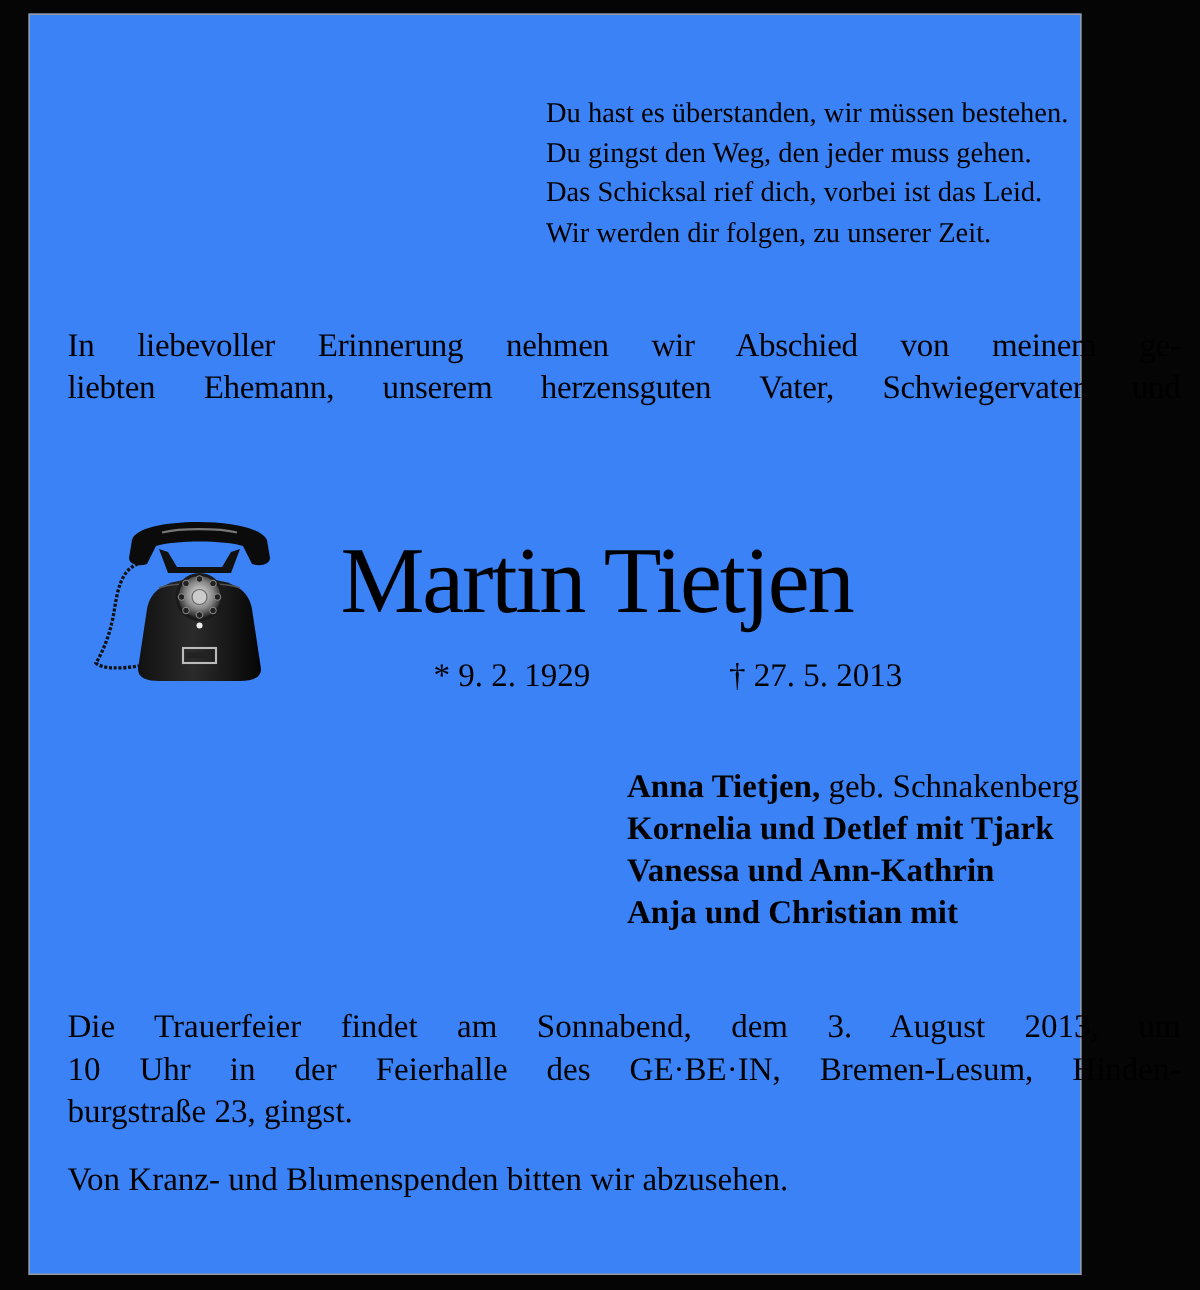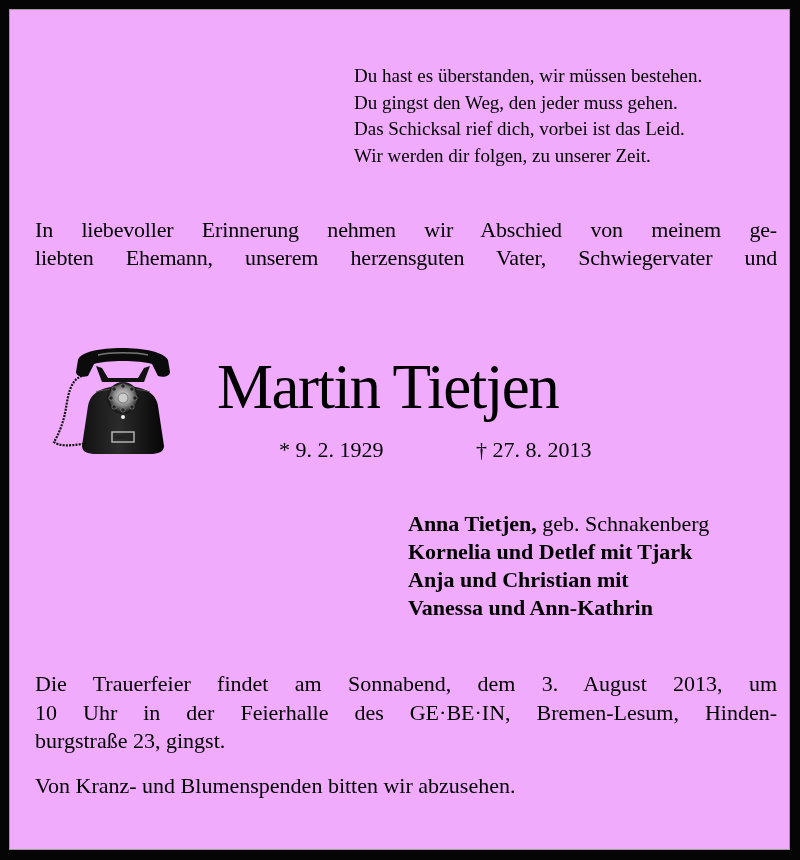--- a/index.html
+++ b/index.html
@@ -6,23 +6,23 @@
   body {
     width: 800px; height: 860px;
     background: #050505;
     position: relative;
     overflow: hidden;
     font-family: "Liberation Serif", "DejaVu Serif", serif;
     color: #000;
   }
   .page {
     position: absolute;
-    left: 9px; top: 9px;
-    width: 781px; height: 841px;
-    background: #f0abfc;
+    left: 19px; top: 9px;
+    width: 702px; height: 841px;
+    background: #3b82f6;
     border-left: 1px solid #9a9a9a;
     border-top: 1px solid #9a9a9a;
     border-right: 1px solid #9a9a9a;
     border-bottom: 1px solid #9a9a9a;
     box-sizing: border-box;
   }
   .poem {
     position: absolute;
     left: 344px; top: 53px;
     font-size: 19px;
@@ -145,27 +145,27 @@
 
       <circle cx="83" cy="71" r="2" fill="#eee"></circle>
 
       <rect x="72" y="86" width="22" height="10" fill="none" stroke="#bbb" stroke-width="1.4"></rect>
       <rect x="75" y="89" width="16" height="4" fill="#222"></rect>
     </svg>
   </div>
 
   <div class="name">Martin Tietjen</div>
   <div class="dates birth">* 9. 2. 1929</div>
-  <div class="dates death">† 27. 8. 2013</div>
+  <div class="dates death">† 27. 5. 2013</div>
 
   <div class="family">
     <div><span class="b">Anna Tietjen,</span><span> geb. Schnakenberg</span></div>
     <div class="b">Kornelia und Detlef mit Tjark</div>
+    <div class="b">Vanessa und Ann-Kathrin</div>
     <div class="b">Anja und Christian mit</div>
-    <div class="b">Vanessa und Ann-Kathrin</div>
   </div>
 
   <div class="service">
     <div class="j">Die Trauerfeier findet am Sonnabend, dem 3. August 2013, um</div>
     <div class="j">10 Uhr in der Feierhalle des GE·BE·IN, Bremen-Lesum, Hinden-</div>
     <div>burgstraße 23, gingst.</div>
   </div>
 
   <div class="flowers">Von Kranz- und Blumenspenden bitten wir abzusehen.</div>
 

